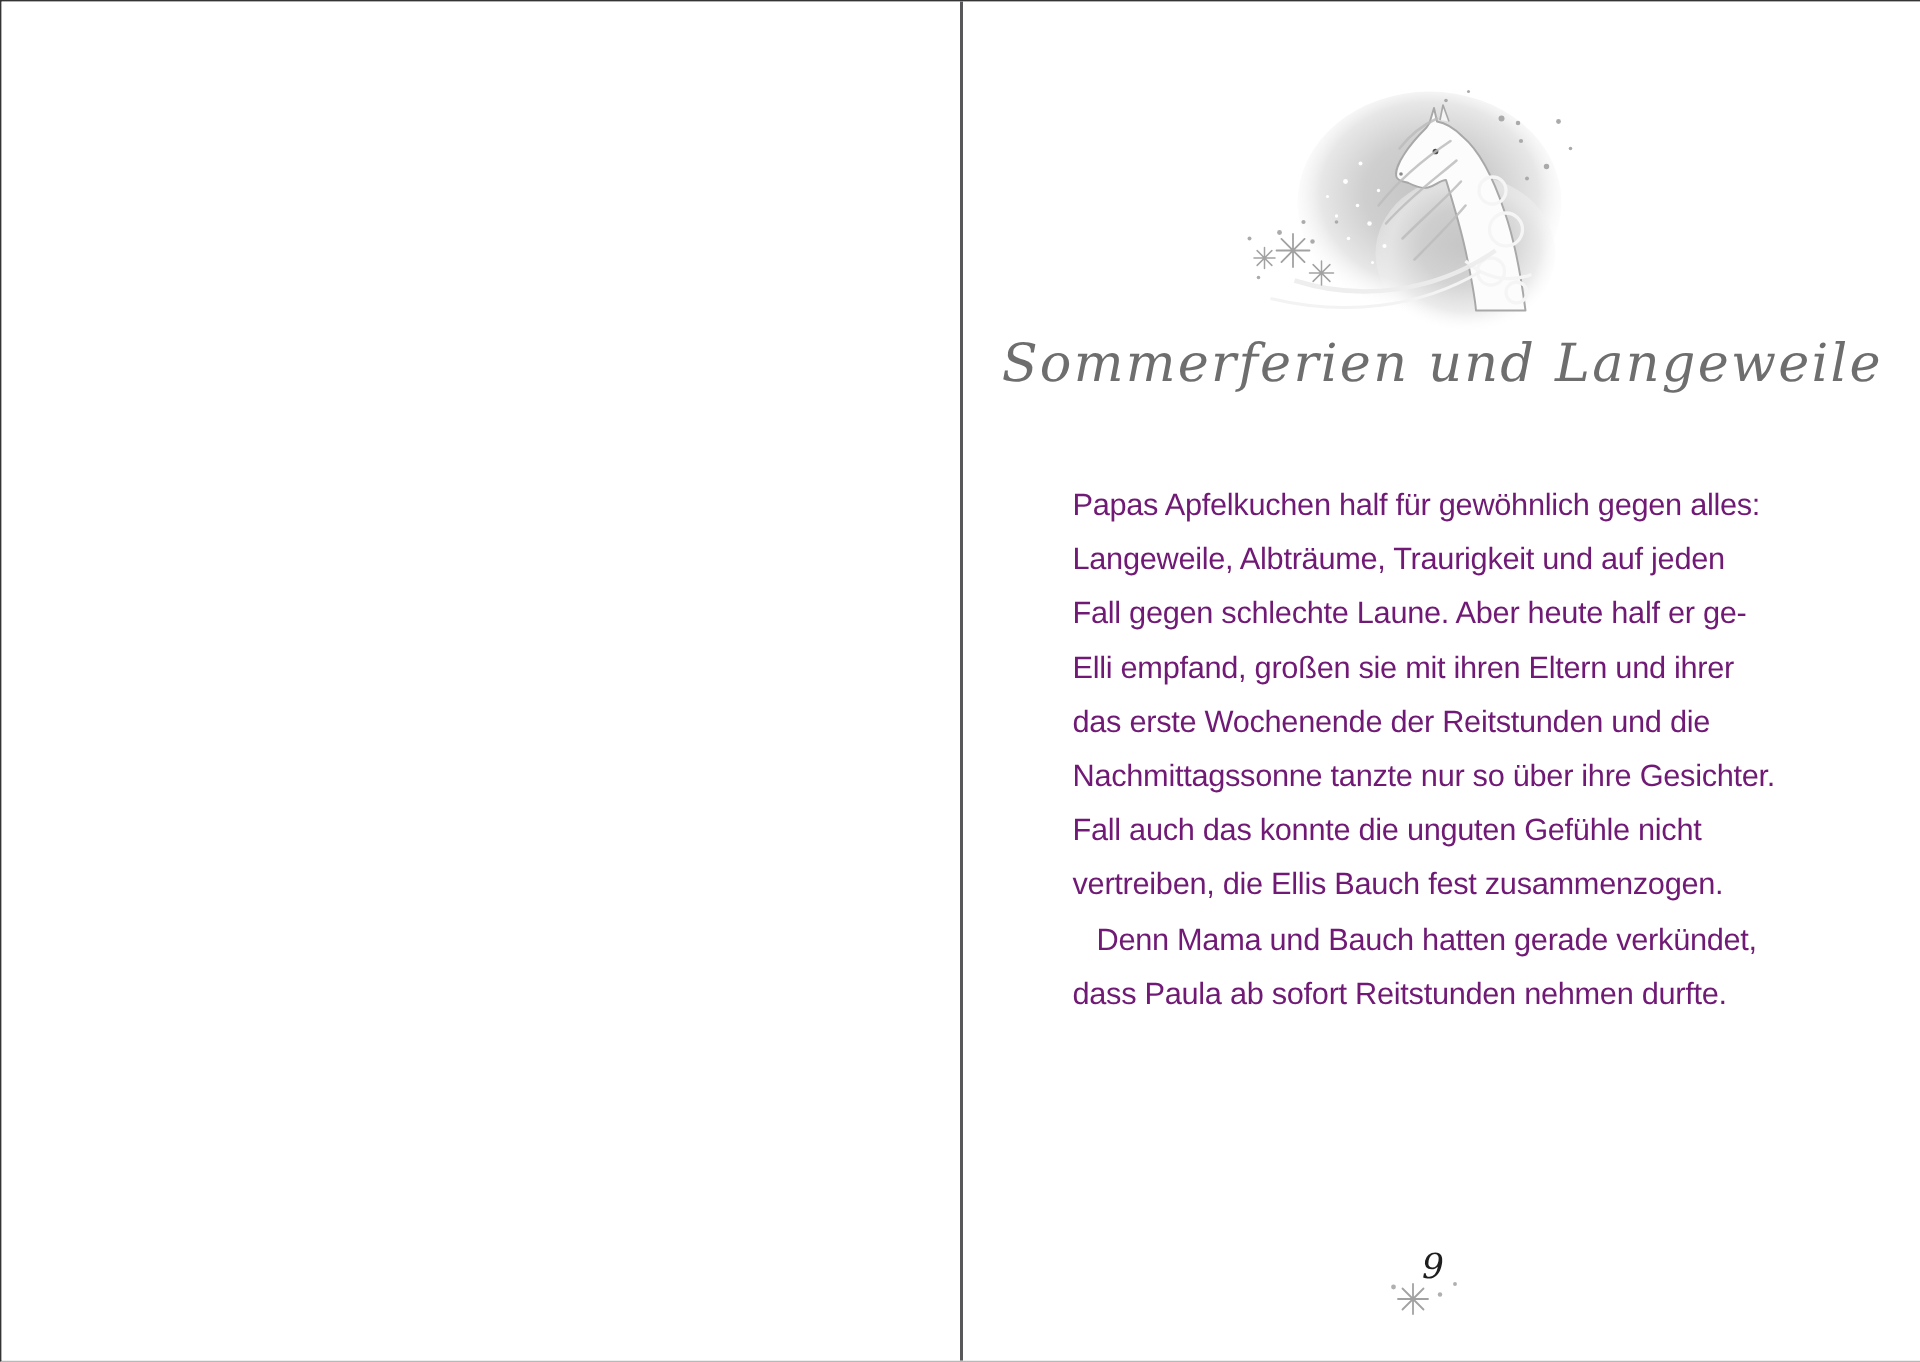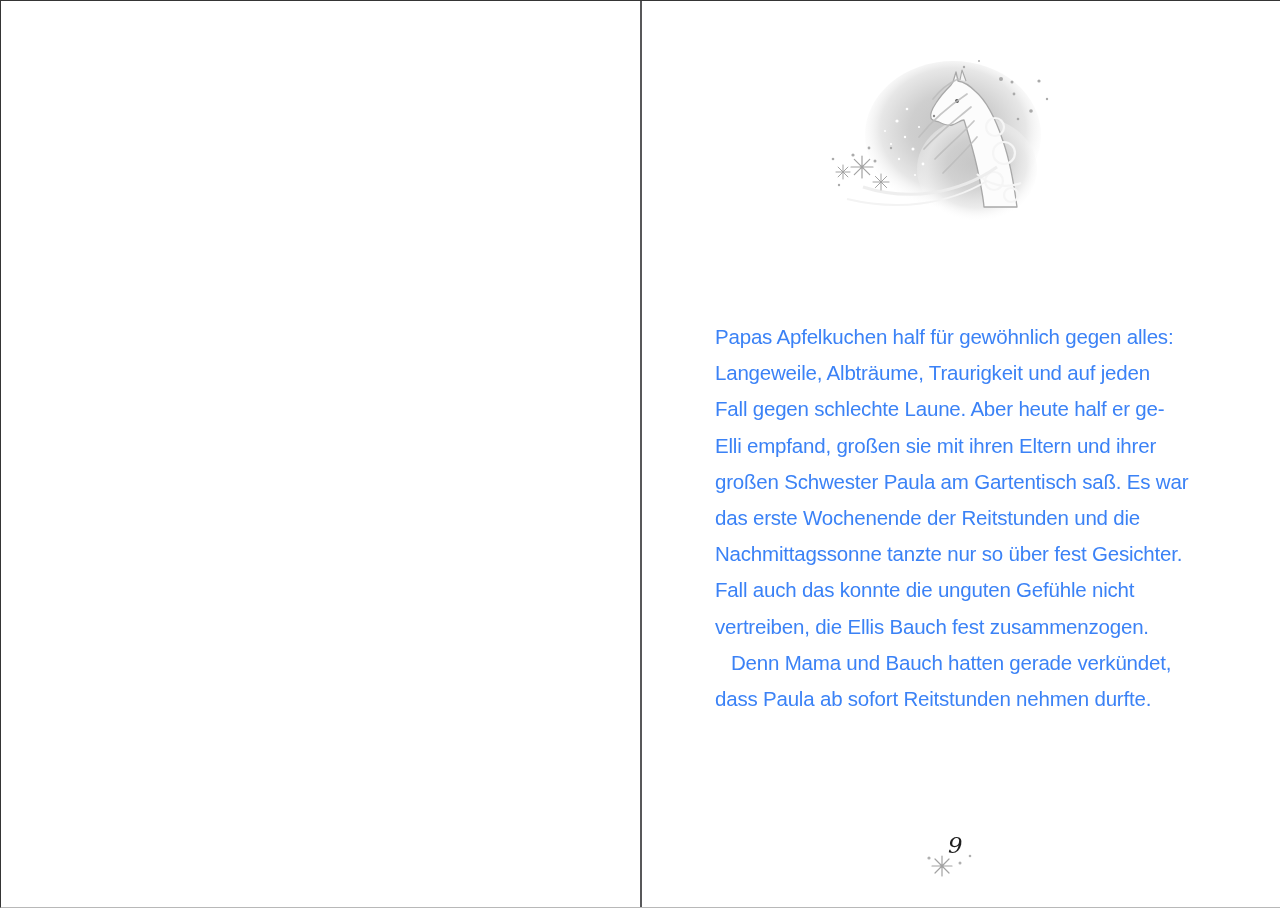--- a/index.html
+++ b/index.html
@@ -62,21 +62,21 @@
   }
 
   .body-text {
     position: absolute;
     left: 73px;
     top: 318px;
     width: 540px;
     font-size: 20.5px;
     line-height: 36.2px;
     letter-spacing: -0.2px;
-    color: #3b82f6;
+    color: #701a75;
     white-space: nowrap;
   }
 
   .body-text .text-line { height: 36.2px; }
   .body-text .indent { padding-left: 16px; }
 
   .page-footer {
     position: absolute;
     left: 281px;
     top: 831px;
@@ -198,29 +198,29 @@
         <circle cx="212" cy="32" r="1.6"></circle>
           <circle cx="187" cy="45" r="1.4"></circle>
         <circle cx="204" cy="62" r="1.8"></circle>
           <circle cx="191" cy="70" r="1.3"></circle>
         <circle cx="220" cy="50" r="1.2"></circle>
           <circle cx="137" cy="18" r="1.2"></circle>
         <circle cx="152" cy="12" r="1"></circle>
       </g>
     </svg>
 
+    <h1 class="chapter-title">Sommerferien und Langeweile</h1>
 
     <div class="body-text">
       <div class="text-line">Papas Apfelkuchen half für gewöhnlich gegen alles:</div>
       <div class="text-line">Langeweile, Albträume, Traurigkeit und auf jeden</div>
       <div class="text-line">Fall gegen schlechte Laune. Aber heute half er ge-</div>
       <div class="text-line">Elli empfand, großen sie mit ihren Eltern und ihrer</div>
-      <div class="text-line">großen Schwester Paula am Gartentisch saß. Es war</div>
       <div class="text-line">das erste Wochenende der Reitstunden und die</div>
-      <div class="text-line">Nachmittagssonne tanzte nur so über fest Gesichter.</div>
+      <div class="text-line">Nachmittagssonne tanzte nur so über ihre Gesichter.</div>
       <div class="text-line">Fall auch das konnte die unguten Gefühle nicht</div>
       <div class="text-line">vertreiben, die Ellis Bauch fest zusammenzogen.</div>
       <div class="text-line indent">Denn Mama und Bauch hatten gerade verkündet,</div>
       <div class="text-line">dass Paula ab sofort Reitstunden nehmen durfte.</div>
     </div>
 
     <div class="page-footer">
       <svg class="footer-decoration" viewBox="0 0 64 44" width="64" height="44" aria-hidden="true">
         <g stroke="#a2a2a2" stroke-width="1.2" stroke-linecap="round">
           <path d="M9,28 L29,28 M19,18 L19,38 M12,21 L26,35 M12,35 L26,21"></path>

